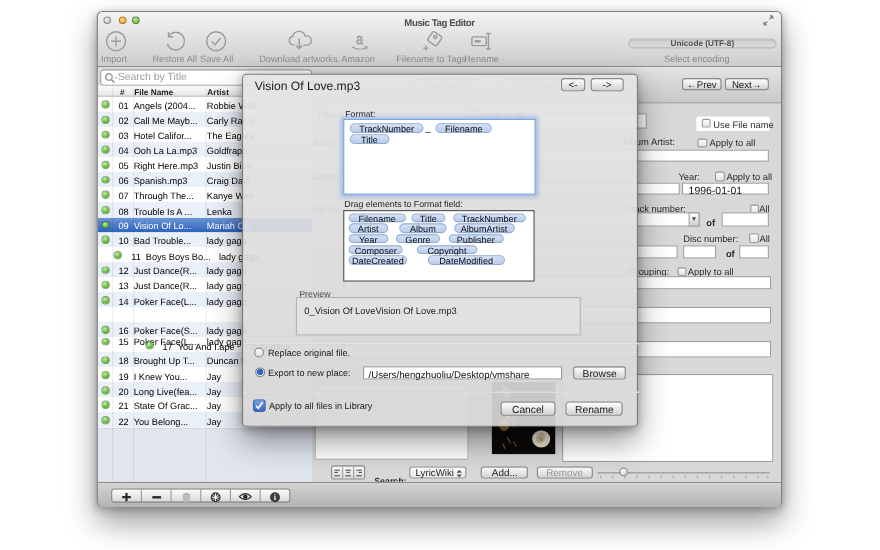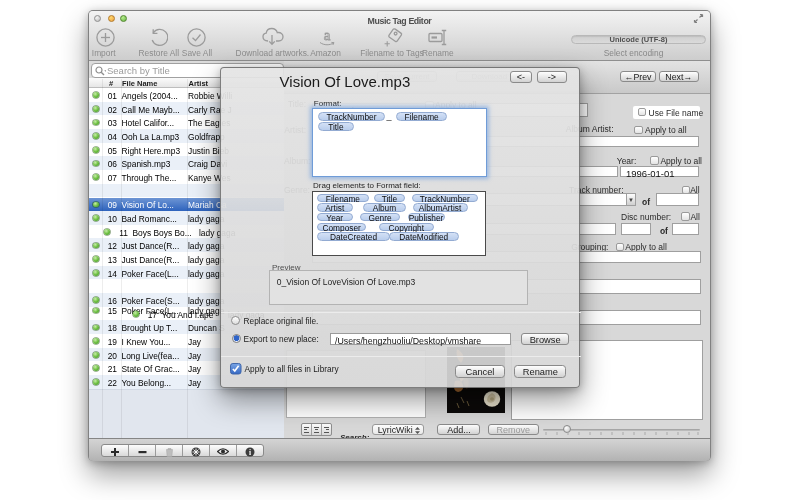--- a/index.html
+++ b/index.html
@@ -188,30 +188,36 @@
             <span class="num">06</span>
             <span class="fn">Spanish.mp3</span>
             <span class="ar">Craig Davi</span>
           </div>
 <div class="abs row" none="" style="top:81.96px;">
             <span class="dot"></span>
             <span class="num">07</span>
             <span class="fn">Through The...</span>
             <span class="ar">Kanye Wes</span>
           </div>
+<div class="abs row" none="" style="top:95.62px;">
+            <span class="dot"></span>
+            <span class="num">08</span>
+            <span class="fn">Trouble Is A ...</span>
+            <span class="ar">Lenka</span>
+          </div>
 <div class="abs row" id="selrow" style="top:109.28px;">
             <span class="dot"></span>
             <span class="num">09</span>
             <span class="fn">Vision Of Lo...</span>
             <span class="ar">Mariah Ca</span>
           </div>
 <div class="abs row" none="" style="top:122.94px;">
             <span class="dot"></span>
             <span class="num">10</span>
-            <span class="fn">Bad Romanc...</span>
+            <span class="fn">Bad Trouble...</span>
             <span class="ar">lady gaga</span>
           </div>
 <div class="abs row" none="" style="top:136.60px;margin-left:11px;">
             <span class="dot"></span>
             <span class="num">11</span>
             <span class="fn">Boys Boys Bo...</span>
             <span class="ar">lady gaga</span>
           </div>
 <div class="abs row" none="" style="top:150.26px;">
             <span class="dot"></span>
@@ -410,45 +416,45 @@
             </svg></div>
           <div style="padding-top:1.5px;"><svg width="10" height="10" viewBox="0 0 10 10">
               <circle cx="5" cy="5" r="4.5" fill="#3c3c3c"></circle>
               <text x="5" y="7.8" font-size="7.5" font-weight="bold" fill="#fff" text-anchor="middle" font-family="Liberation Serif">i</text>
             </svg></div>
       </div>
     </div>
   </div>
 
   <div class="abs" id="dialog">
-    <div class="abs" style="left:10.6px; top:4.5px; font-size:15px; color:#1a1a1a;margin-left:48px;">Vision Of Love.mp3</div>
+    <div class="abs" style="left:10.6px; top:4.5px; font-size:11px; color:#1a1a1a;">Vision Of Love.mp3</div>
     <div class="abs btn" style="left:288.6px; top:2.7px; width:22.8px; height:11.9px; font-size:9px; line-height:11px; border-radius:3px;">&lt;-</div>
     <div class="abs btn" style="left:316.1px; top:2.7px; width:29.5px; height:11.9px; font-size:9px; line-height:11px; border-radius:3px;">-&gt;</div>
 
     <div class="abs" style="left:92.8px; top:30.8px; font-size:8px; color:#1e1e1e;">Format:</div>
     <div class="abs" style="left:91px; top:40px; width:175px; height:69px; background:#fff; border:1.5px solid #6f9cd8; box-shadow:0 0 4px 2px rgba(120,165,225,0.65);"></div>
     <div class="pill" style="left:97px; top:44px; width:67px;">TrackNumber</div>
     <div class="abs" style="left:165.5px; top:43px; font-size:9px; color:#222;">_</div>
     <div class="pill" style="left:174.8px; top:44px; width:51.7px;">Filename</div>
     <div class="pill" style="left:97px; top:54px; width:35.8px;">Title</div>
 
     <div class="abs" style="left:92px; top:112.5px; font-size:8px; color:#1e1e1e;">Drag elements to Format field:</div>
     <div class="abs" style="left:91px; top:122.5px; width:174.3px; height:65.8px; background:#fff; border:1px solid #4a4a4a;"></div>
     <div class="pill" style="left:96px; top:125.8px; width:51.8px;">Filename</div>
     <div class="pill" style="left:152.8px; top:125.8px; width:31.2px;">Title</div>
     <div class="pill" style="left:191px; top:125.8px; width:65.5px;">TrackNumber</div>
     <div class="pill" style="left:96px; top:135px; width:35.5px;">Artist</div>
     <div class="pill" style="left:141.5px; top:135px; width:43.8px;">Album</div>
     <div class="pill" style="left:191.5px; top:135px; width:55px;">AlbumArtist</div>
     <div class="pill" style="left:96px; top:144.8px; width:35.5px;">Year</div>
     <div class="pill" style="left:139px; top:144.8px; width:40px;">Genre</div>
-    <div class="pill" style="left:186.5px; top:144.8px; width:37px;">Publisher</div>
+    <div class="pill" style="left:186.5px; top:144.8px; width:50px;">Publisher</div>
     <div class="pill" style="left:96px; top:154.6px; width:49.3px;">Composer</div>
     <div class="pill" style="left:157.8px; top:154.6px; width:55px;">Copyright</div>
-    <div class="pill" style="left:96px; top:164.4px; width:73px;">DateCreated</div>
+    <div class="pill" style="left:96px; top:164.4px; width:53px;">DateCreated</div>
     <div class="pill" style="left:167.8px; top:164.4px; width:70px;">DateModified</div>
 
     <div class="abs" style="left:51px; top:194.5px; font-size:8px; color:#4e4e4e;">Preview</div>
     <div class="abs" style="left:47.7px; top:202px; width:259.8px; height:34.6px; background:#e2e2e2; border:1px solid #b3b3b3;"></div>
     <div class="abs" style="left:55.7px; top:208.5px; font-size:8.5px; color:#1c1c1c;">0_Vision Of LoveVision Of Love.mp3</div>
 
     <div class="abs dsep" style="top:243.8px;"></div>
     <span class="abs radio" style="left:9.8px; top:248.2px;"></span>
     <div class="abs" style="left:22.6px; top:248.3px; font-size:8.3px; color:#1c1c1c;">Replace original file.</div>
     <span class="abs radio" style="left:10.7px; top:266.2px; background:radial-gradient(circle at 50% 45%, #2f64c8 0 2.6px, #e8eefc 3.2px 100%); border-color:#7d7d7d;"></span>

